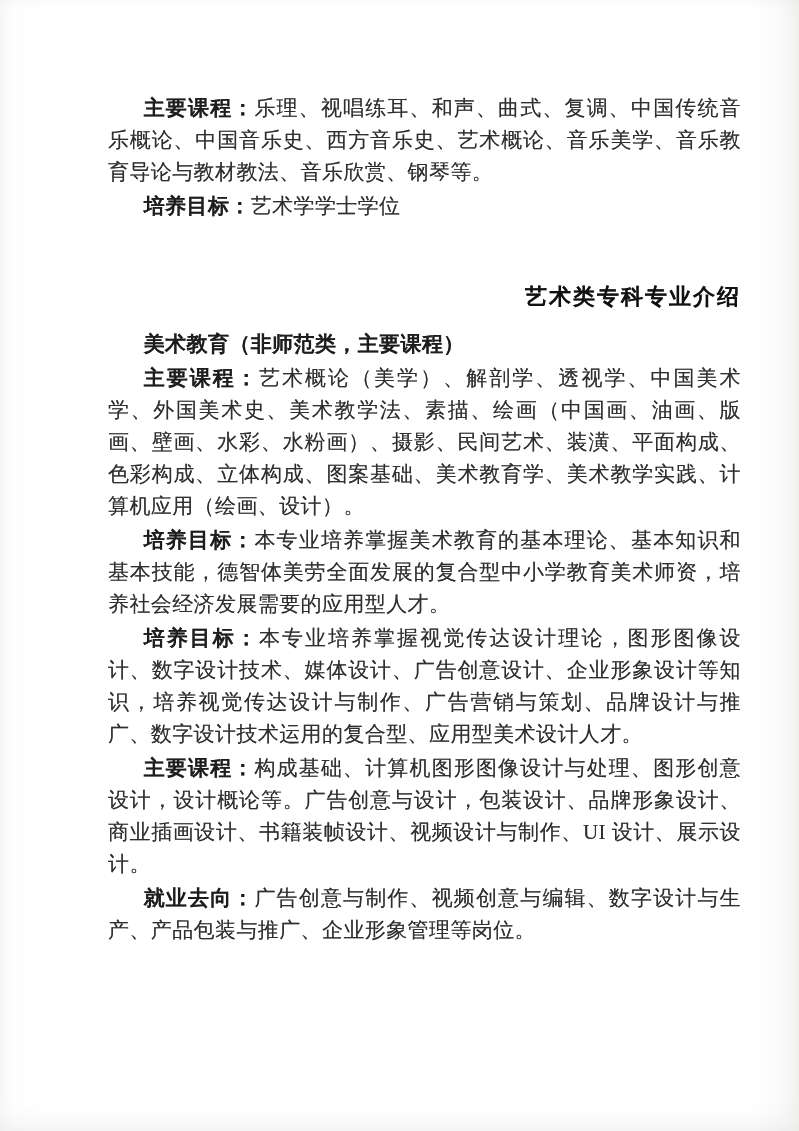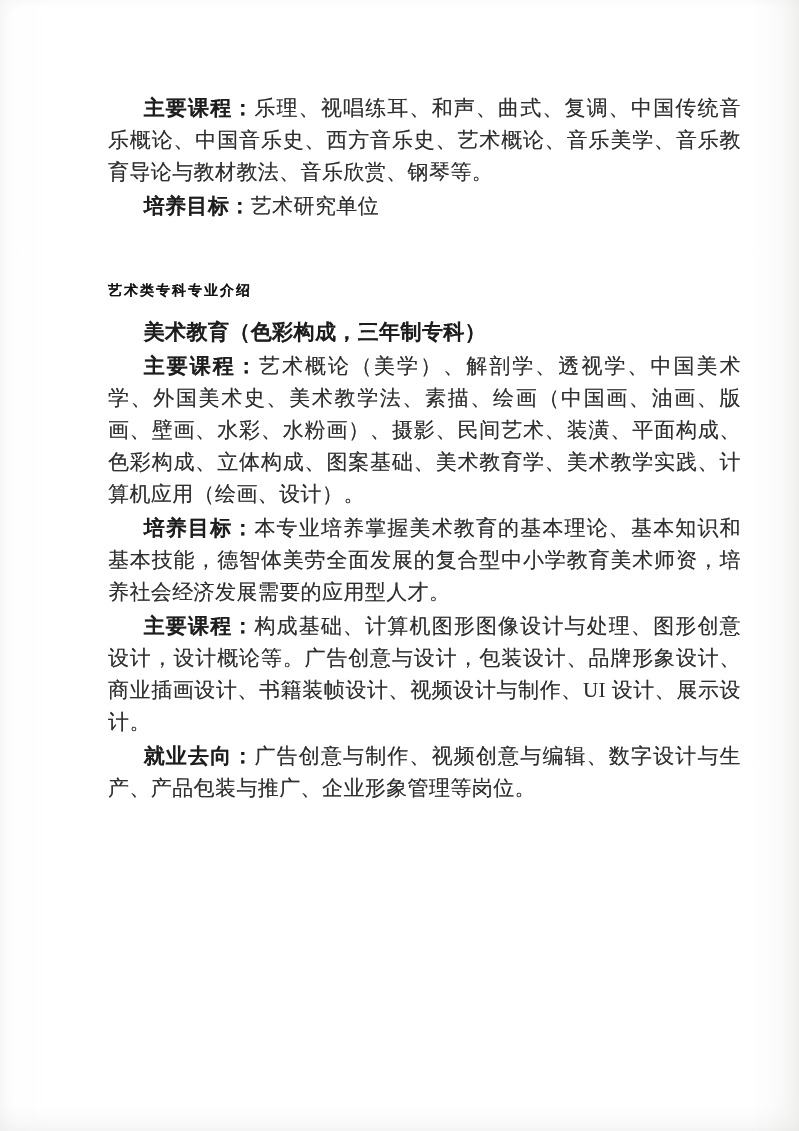--- a/index.html
+++ b/index.html
@@ -33,23 +33,23 @@
     color: #2f2f2f;
     text-shadow: 0 0 0.6px rgba(40,40,40,0.55);
   }
   .para b {
     color: #1d1d1d;
     font-weight: bold;
   }
   .doc-heading {
     margin: 60px 0 16px 0;
     font-family: Liberation Serif, serif;
-    font-size: 14px;
+    font-size: 22px;
     font-weight: bold;
-    text-align: left;
+    text-align: right;
     letter-spacing: 2px;
     color: #111111;
     text-shadow: 0 0 0.5px rgba(0,0,0,0.6);
   }
   .major-title {
     margin: 0 0 2px 0;
     font-size: 21px;
     line-height: 32px;
     font-weight: bold;
     text-indent: 1.7em;
@@ -61,35 +61,36 @@
     margin-top: 42px;
   }
 </style>
 </head>
 <body>
 
 <div class="page">
 
   <p class="para"><b>主要课程：</b><span>乐理、视唱练耳、和声、曲式、复调、中国传统音乐概论、中国音乐史、西方音乐史、艺术概论、音乐美学、音乐教育导论与教材教法、音乐欣赏、钢琴等。</span></p>
 
-  <p class="para"><b>培养目标：</b><span>艺术研究单位</span></p>
+  <p class="para"><b>培养目标：</b><span>艺术学学士学位</span></p>
 
 
   <h1 class="doc-heading">艺术类专科专业介绍</h1>
 
   <div class="major-block major-block-1">
-    <p class="major-title">美术教育（色彩构成，三年制专科）</p>
+    <p class="major-title">美术教育（非师范类，主要课程）</p>
 
     <p class="para"><b>主要课程：</b><span>艺术概论（美学）、解剖学、透视学、中国美术学、外国美术史、美术教学法、素描、绘画（中国画、油画、版画、壁画、水彩、水粉画）、摄影、民间艺术、装潢、平面构成、色彩构成、立体构成、图案基础、美术教育学、美术教学实践、计算机应用（绘画、设计）。</span></p>
 
     <p class="para"><b>培养目标：</b><span>本专业培养掌握美术教育的基本理论、基本知识和基本技能，德智体美劳全面发展的复合型中小学教育美术师资，培养社会经济发展需要的应用型人才。</span></p>
 
   </div>
 
   <div class="major-block major-block-2">
 
+    <p class="para"><b>培养目标：</b><span>本专业培养掌握视觉传达设计理论，图形图像设计、数字设计技术、媒体设计、广告创意设计、企业形象设计等知识，培养视觉传达设计与制作、广告营销与策划、品牌设计与推广、数字设计技术运用的复合型、应用型美术设计人才。</span></p>
 
     <p class="para"><b>主要课程：</b><span>构成基础、计算机图形图像设计与处理、图形创意设计，设计概论等。广告创意与设计，包装设计、品牌形象设计、商业插画设计、书籍装帧设计、视频设计与制作、UI 设计、展示设计。</span></p>
 
     <p class="para"><b>就业去向：</b><span>广告创意与制作、视频创意与编辑、数字设计与生产、产品包装与推广、企业形象管理等岗位。</span></p>
   </div>
 
 </div>
 
 </body></html>

